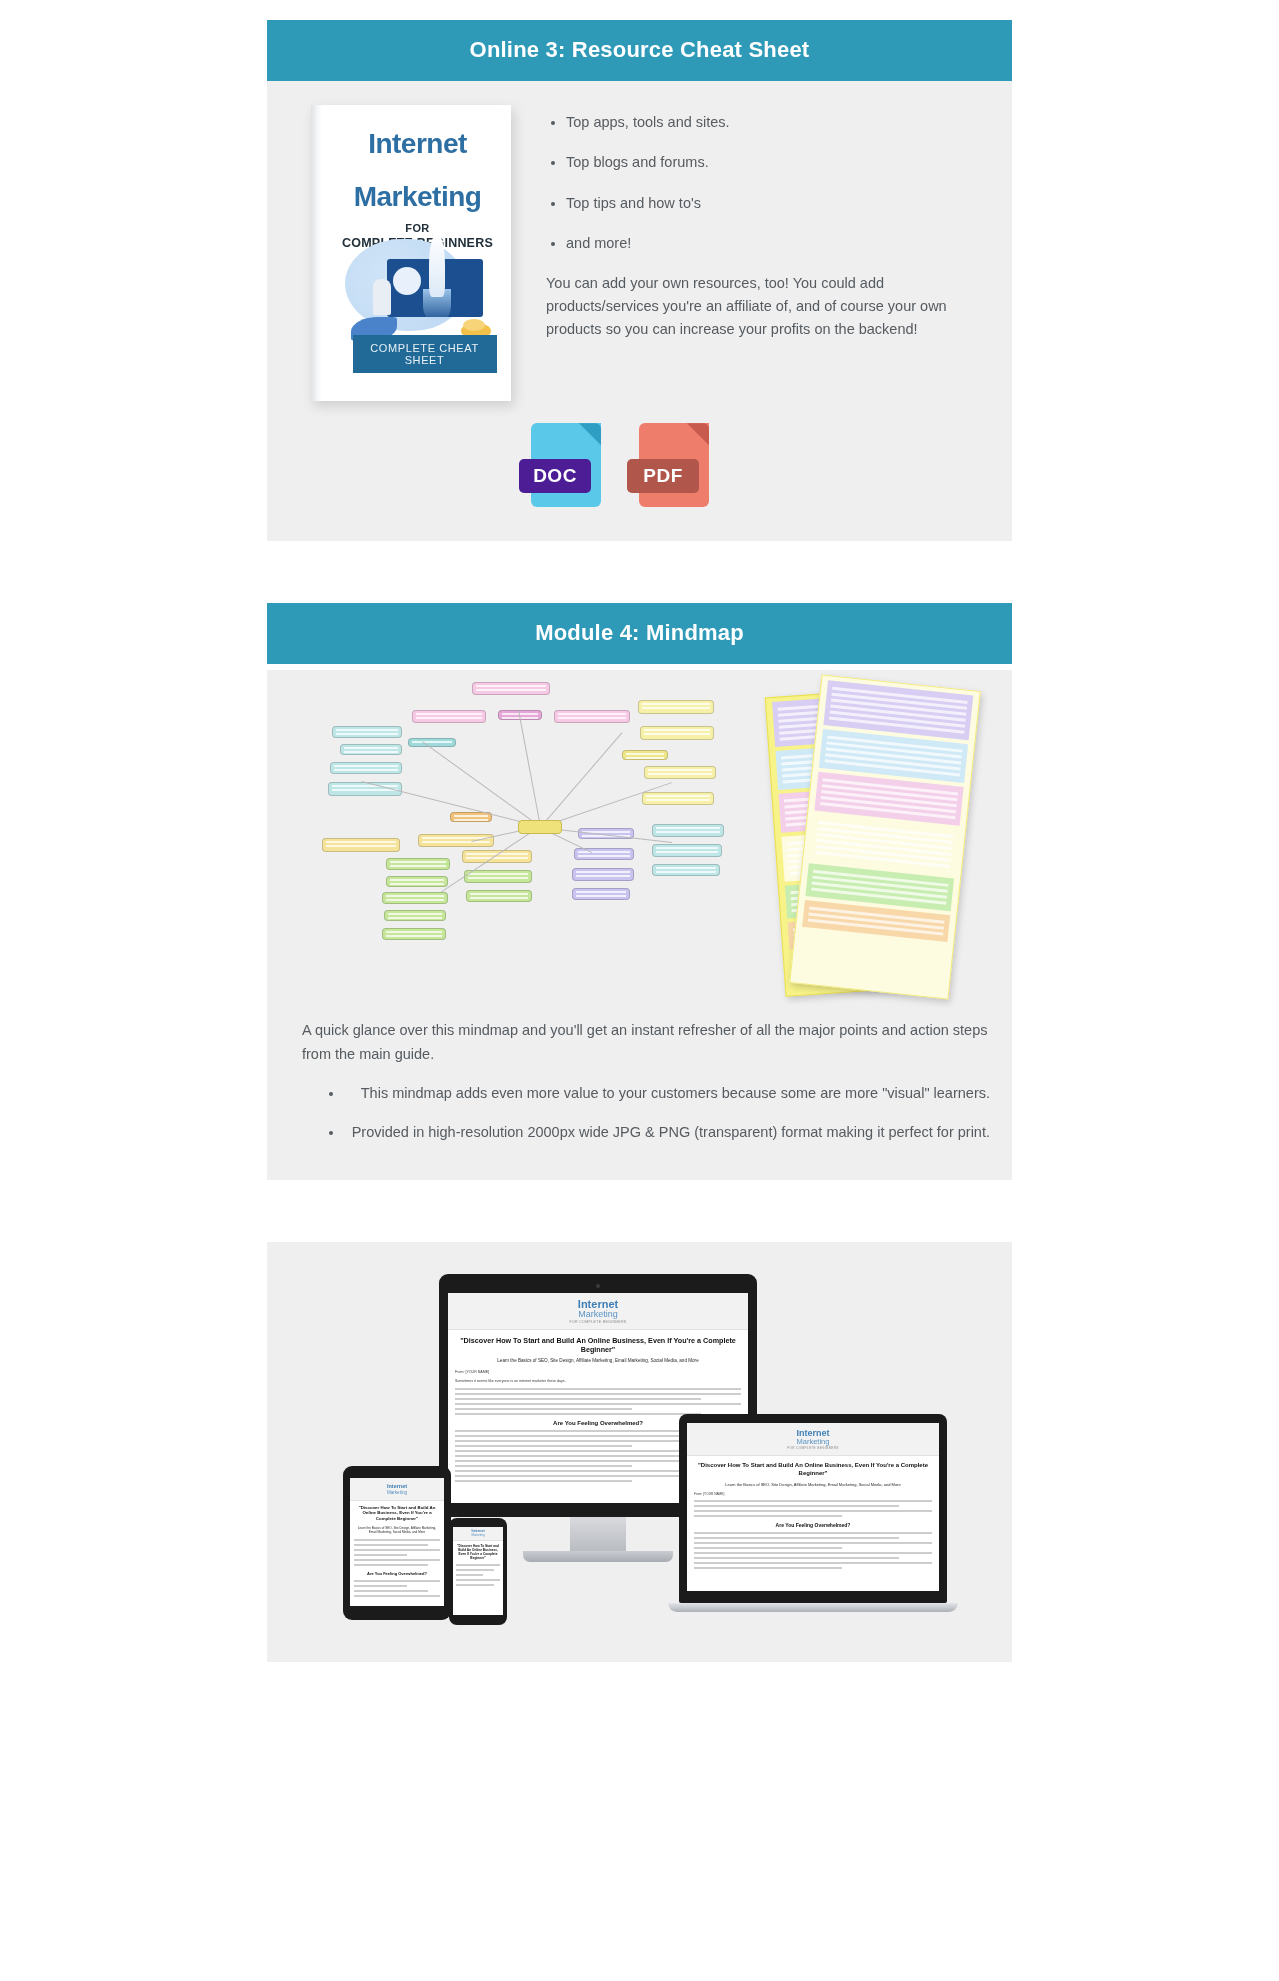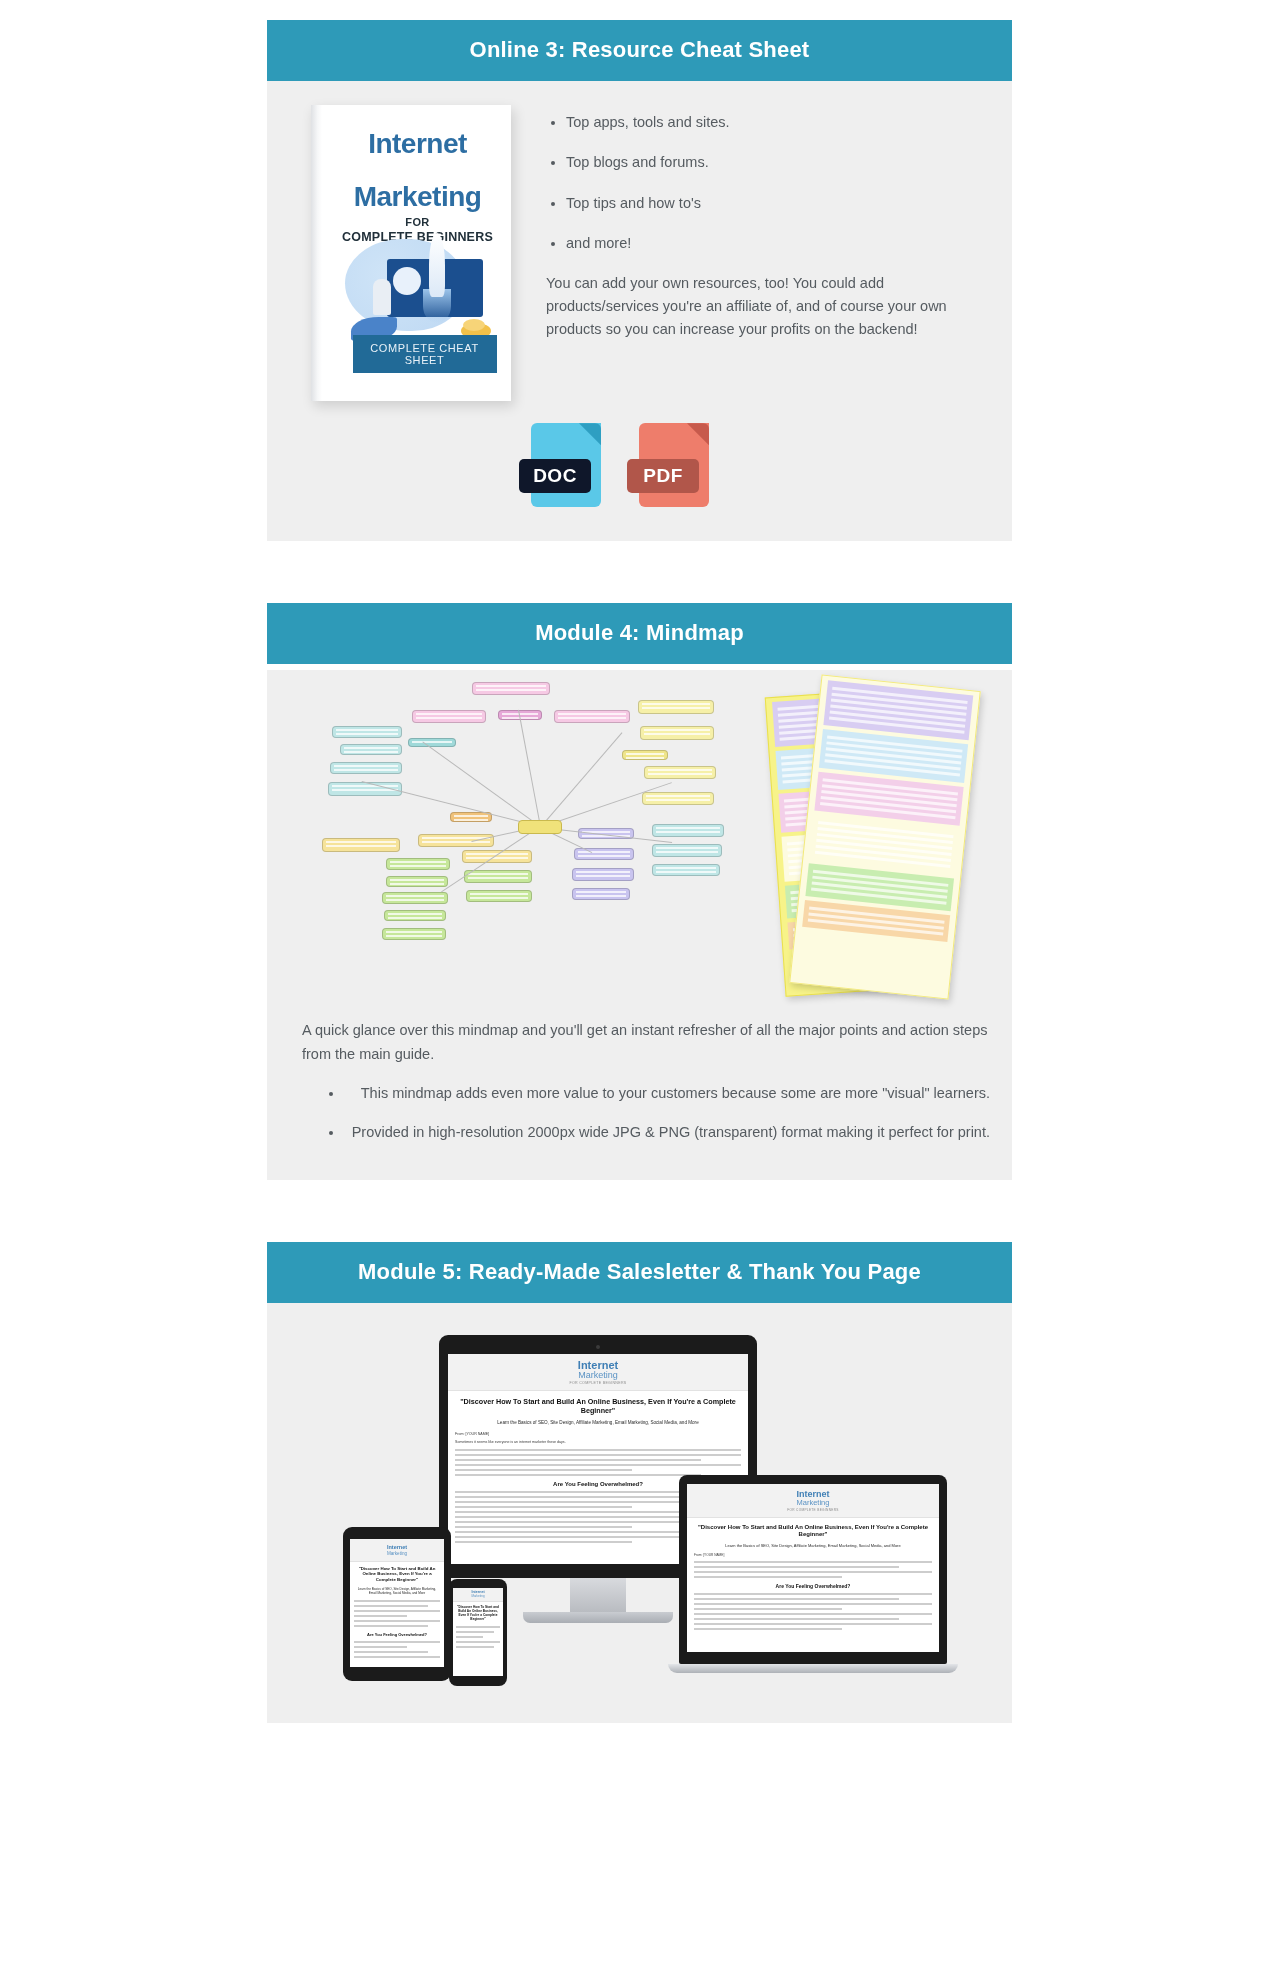--- a/index.html
+++ b/index.html
@@ -56,21 +56,21 @@
     background: linear-gradient(90deg,#e9eaec 0 4px,#fdfdfd 4px 10px,#ffffff 10px 100%);
     box-shadow: 3px 5px 12px rgba(0,0,0,.14);
     overflow: hidden;
   }
   .book .spine {
     position: absolute; left: 0; top: 0; width: 11px; height: 100%;
     background: linear-gradient(90deg,#dfe1e4,#f6f7f8 60%,#ffffff);
   }
   .book-inner { position: absolute; left: 14px; top: 0; right: 0; bottom: 0; text-align: center; }
   .book-t1 { font-size: 28px; font-weight: bold; color: #2d6ea3; margin-top: 24px; line-height: 1.04; letter-spacing: -.5px;}
-  .book-t2 { font-size: 11px; font-weight: bold; color: #21303a; letter-spacing: .4px; margin-top: 5px;}
+  .book-t2 { font-size: 11px; font-weight: bold; color: #21303a; letter-spacing: .4px; margin-top: 11px;}
   .book-t3 { font-size: 12.5px; font-weight: bold; color: #21303a; letter-spacing: .2px; margin-top: 2px;}
   .book-art {
     position: absolute; left: 12px; right: 10px; top: 128px; height: 104px;
   }
   .book-art .circle {
     position: absolute; left: 8px; top: 6px; width: 120px; height: 92px;
     background: radial-gradient(circle at 35% 40%, #cfe4f7, #bdd8f3);
     border-radius: 50% 50% 46% 54%;
   }
   .book-art .screen {
@@ -124,21 +124,21 @@
   .fileicon .fold {
     position: absolute; right: 0; top: 0; width: 22px; height: 22px;
   }
   .fileicon .tab {
     position: absolute; left: -12px; top: 36px; width: 72px; height: 34px;
     border-radius: 5px; display: flex; align-items: center; justify-content: center;
     color: #ffffff; font-weight: bold; font-size: 19px; letter-spacing: .5px;
   }
   .doc .sheet { background: #5ac8e8; }
   .doc .fold  { background: #2e9fc2; clip-path: polygon(0 0,100% 100%,100% 0); border-radius:0 6px 0 0;}
-  .doc .tab   { background: #0f172a; }
+  .doc .tab   { background: #4c1d95; }
   .pdf .sheet { background: #ee7d6b; }
   .pdf .fold  { background: #c75a4c; clip-path: polygon(0 0,100% 100%,100% 0); border-radius:0 6px 0 0;}
   .pdf .tab   { background: #b1564a; }
 
   
   .m4-body { padding: 0 0 20px 13px; }
   .m4-visual { position: relative; height: 345px; margin: 6px 0 0 0; }
   .mindmap { position: absolute; left: 42px; top: 22px; width: 430px; height: 300px; }
   .mm-center {
     position: absolute; left: 196px; top: 128px; width: 44px; height: 14px;
@@ -496,21 +496,20 @@
         <p> A quick glance over this mindmap and you'll get an instant refresher of all the major points and action steps from the main guide.</p>
         <ul>
           <li>This mindmap adds even more value to your customers because some are more "visual" learners.</li>
           <li>Provided in high-resolution 2000px wide JPG &amp; PNG (transparent) format making it perfect for print.</li>
         </ul>
       </div>
     </div>
   </section>
 
   <section class="module">
-    <div class="module-header">Module 5: Ready-Made Salesletter &amp; Thank You Page</div>
     <div class="module-body m5-body">
       <div class="devices">
 
         <div class="imac">
           <div class="bezel">
             <div class="cam"></div>
             <div class="screen-page" style="height:210px">
               <div class="sp-top">
                 <div class="sp-logo1" style="font-size:11px">Internet</div>
                 <div class="sp-logo2" style="font-size:9px">Marketing</div>

